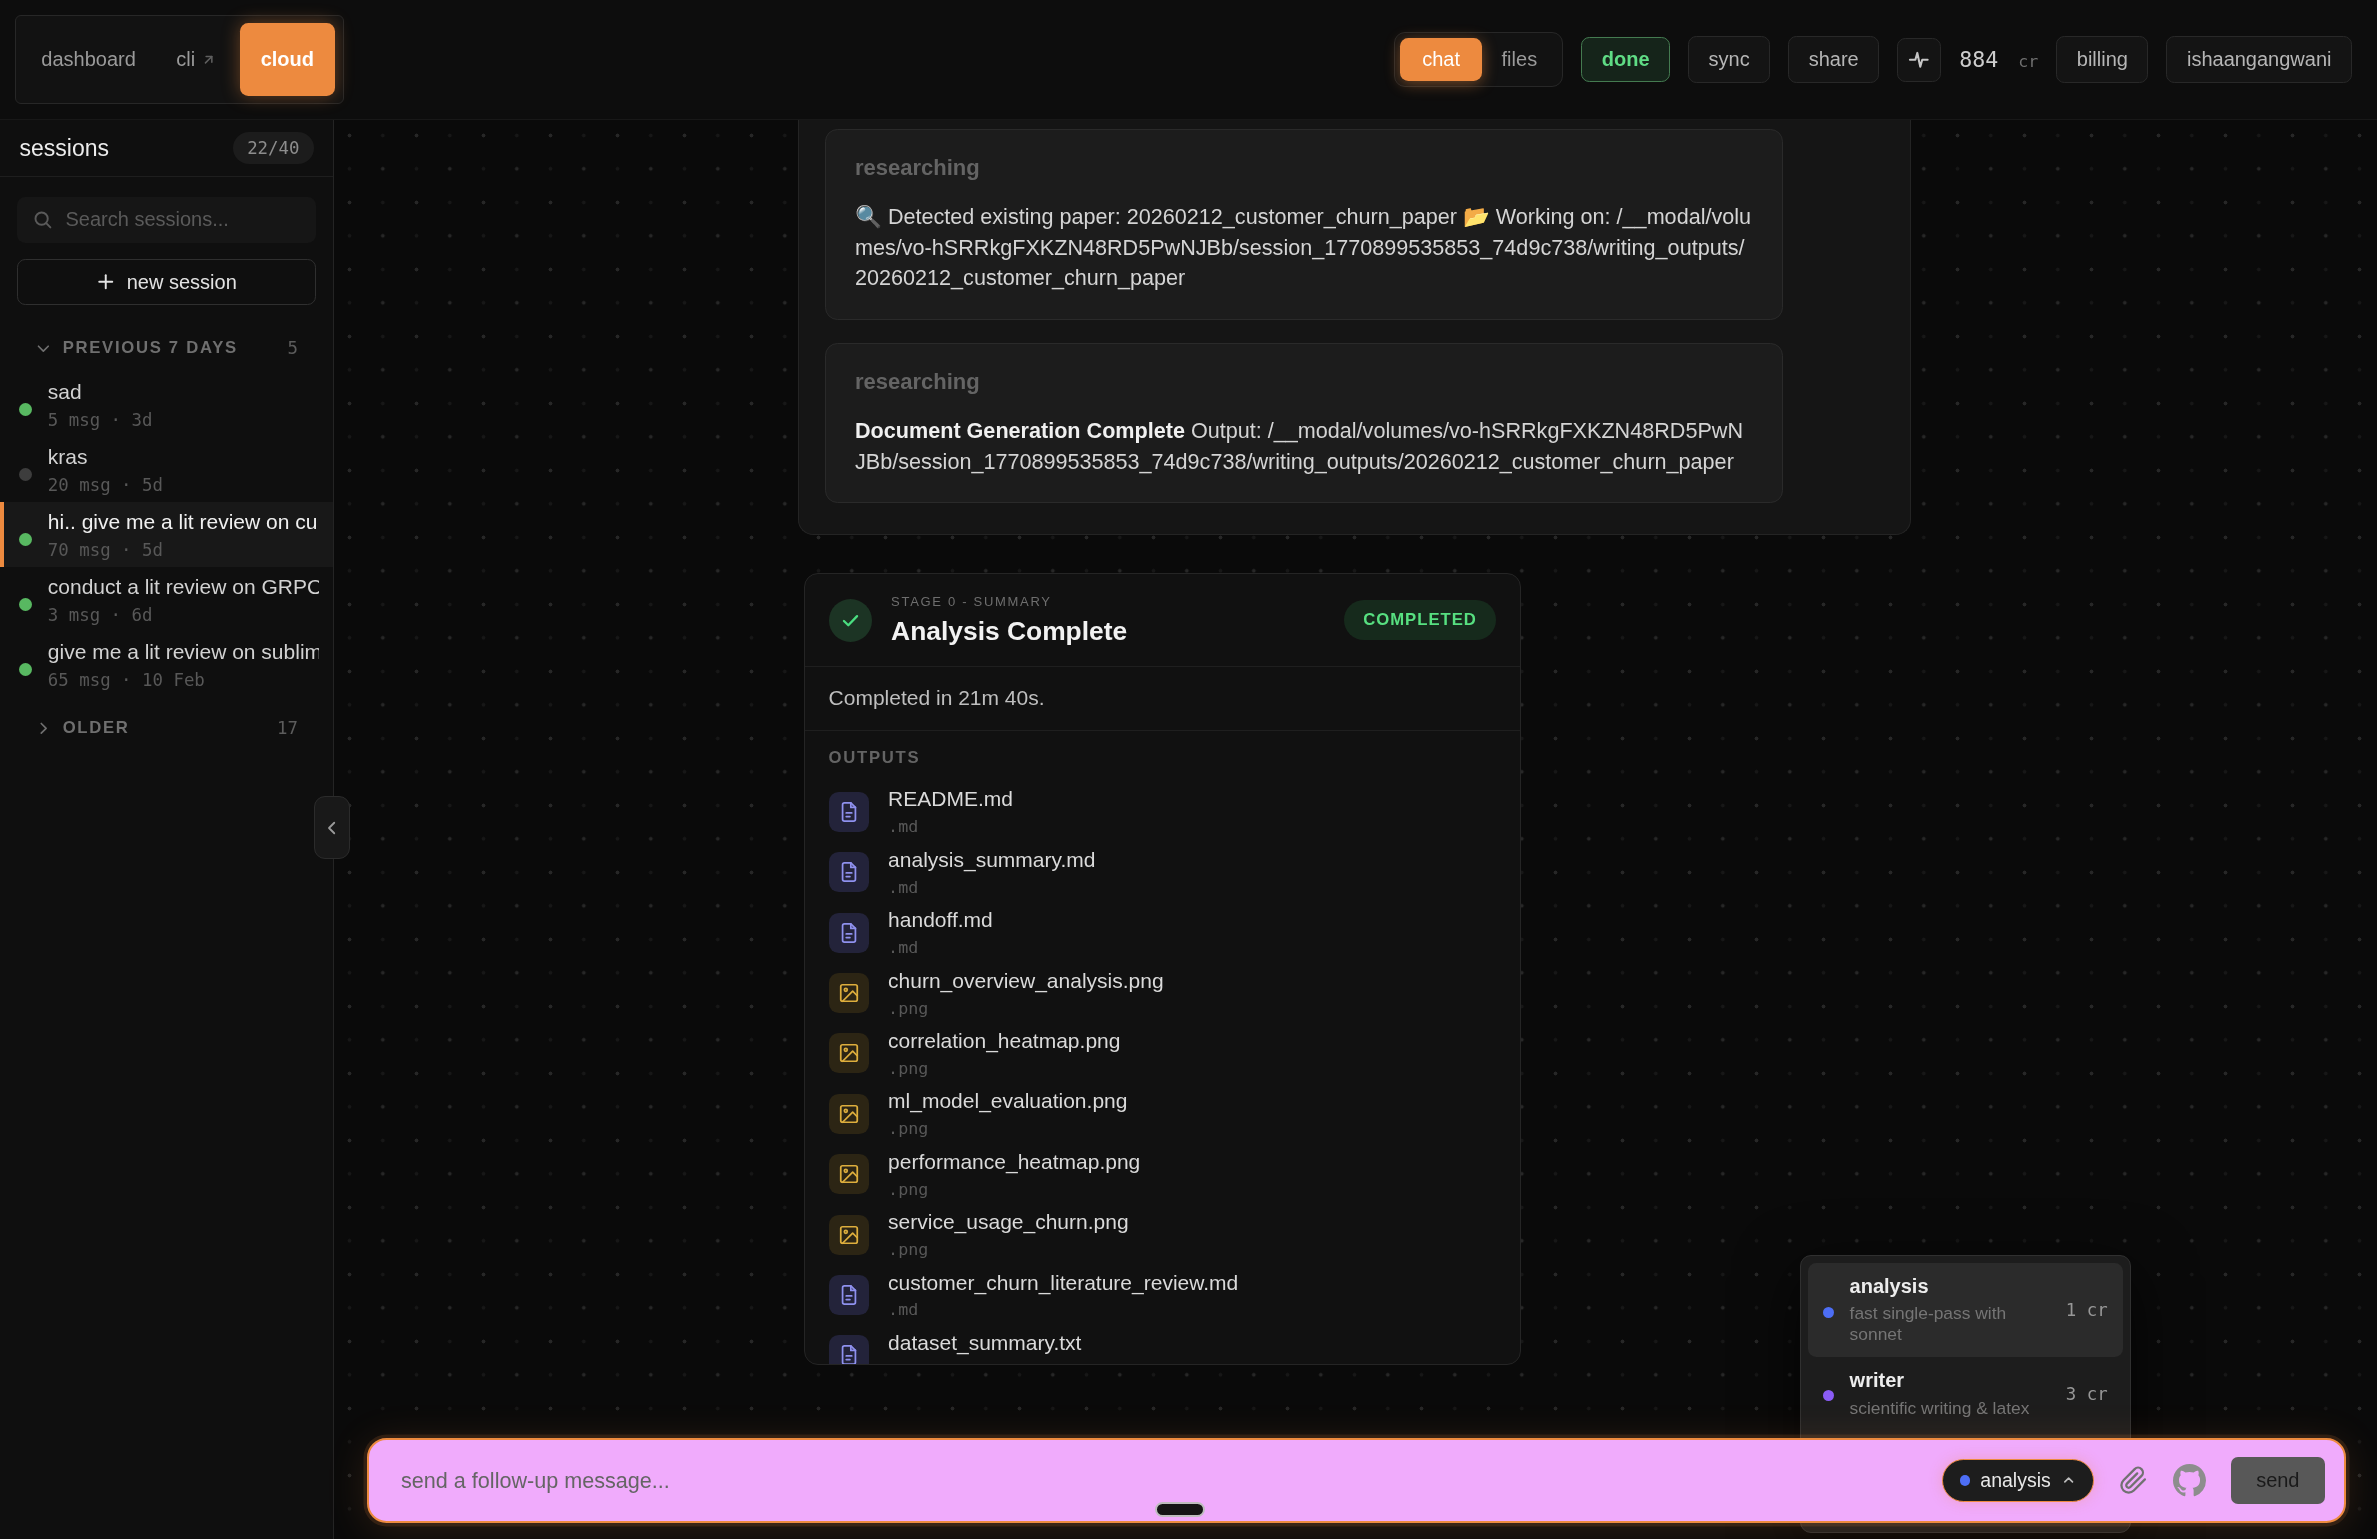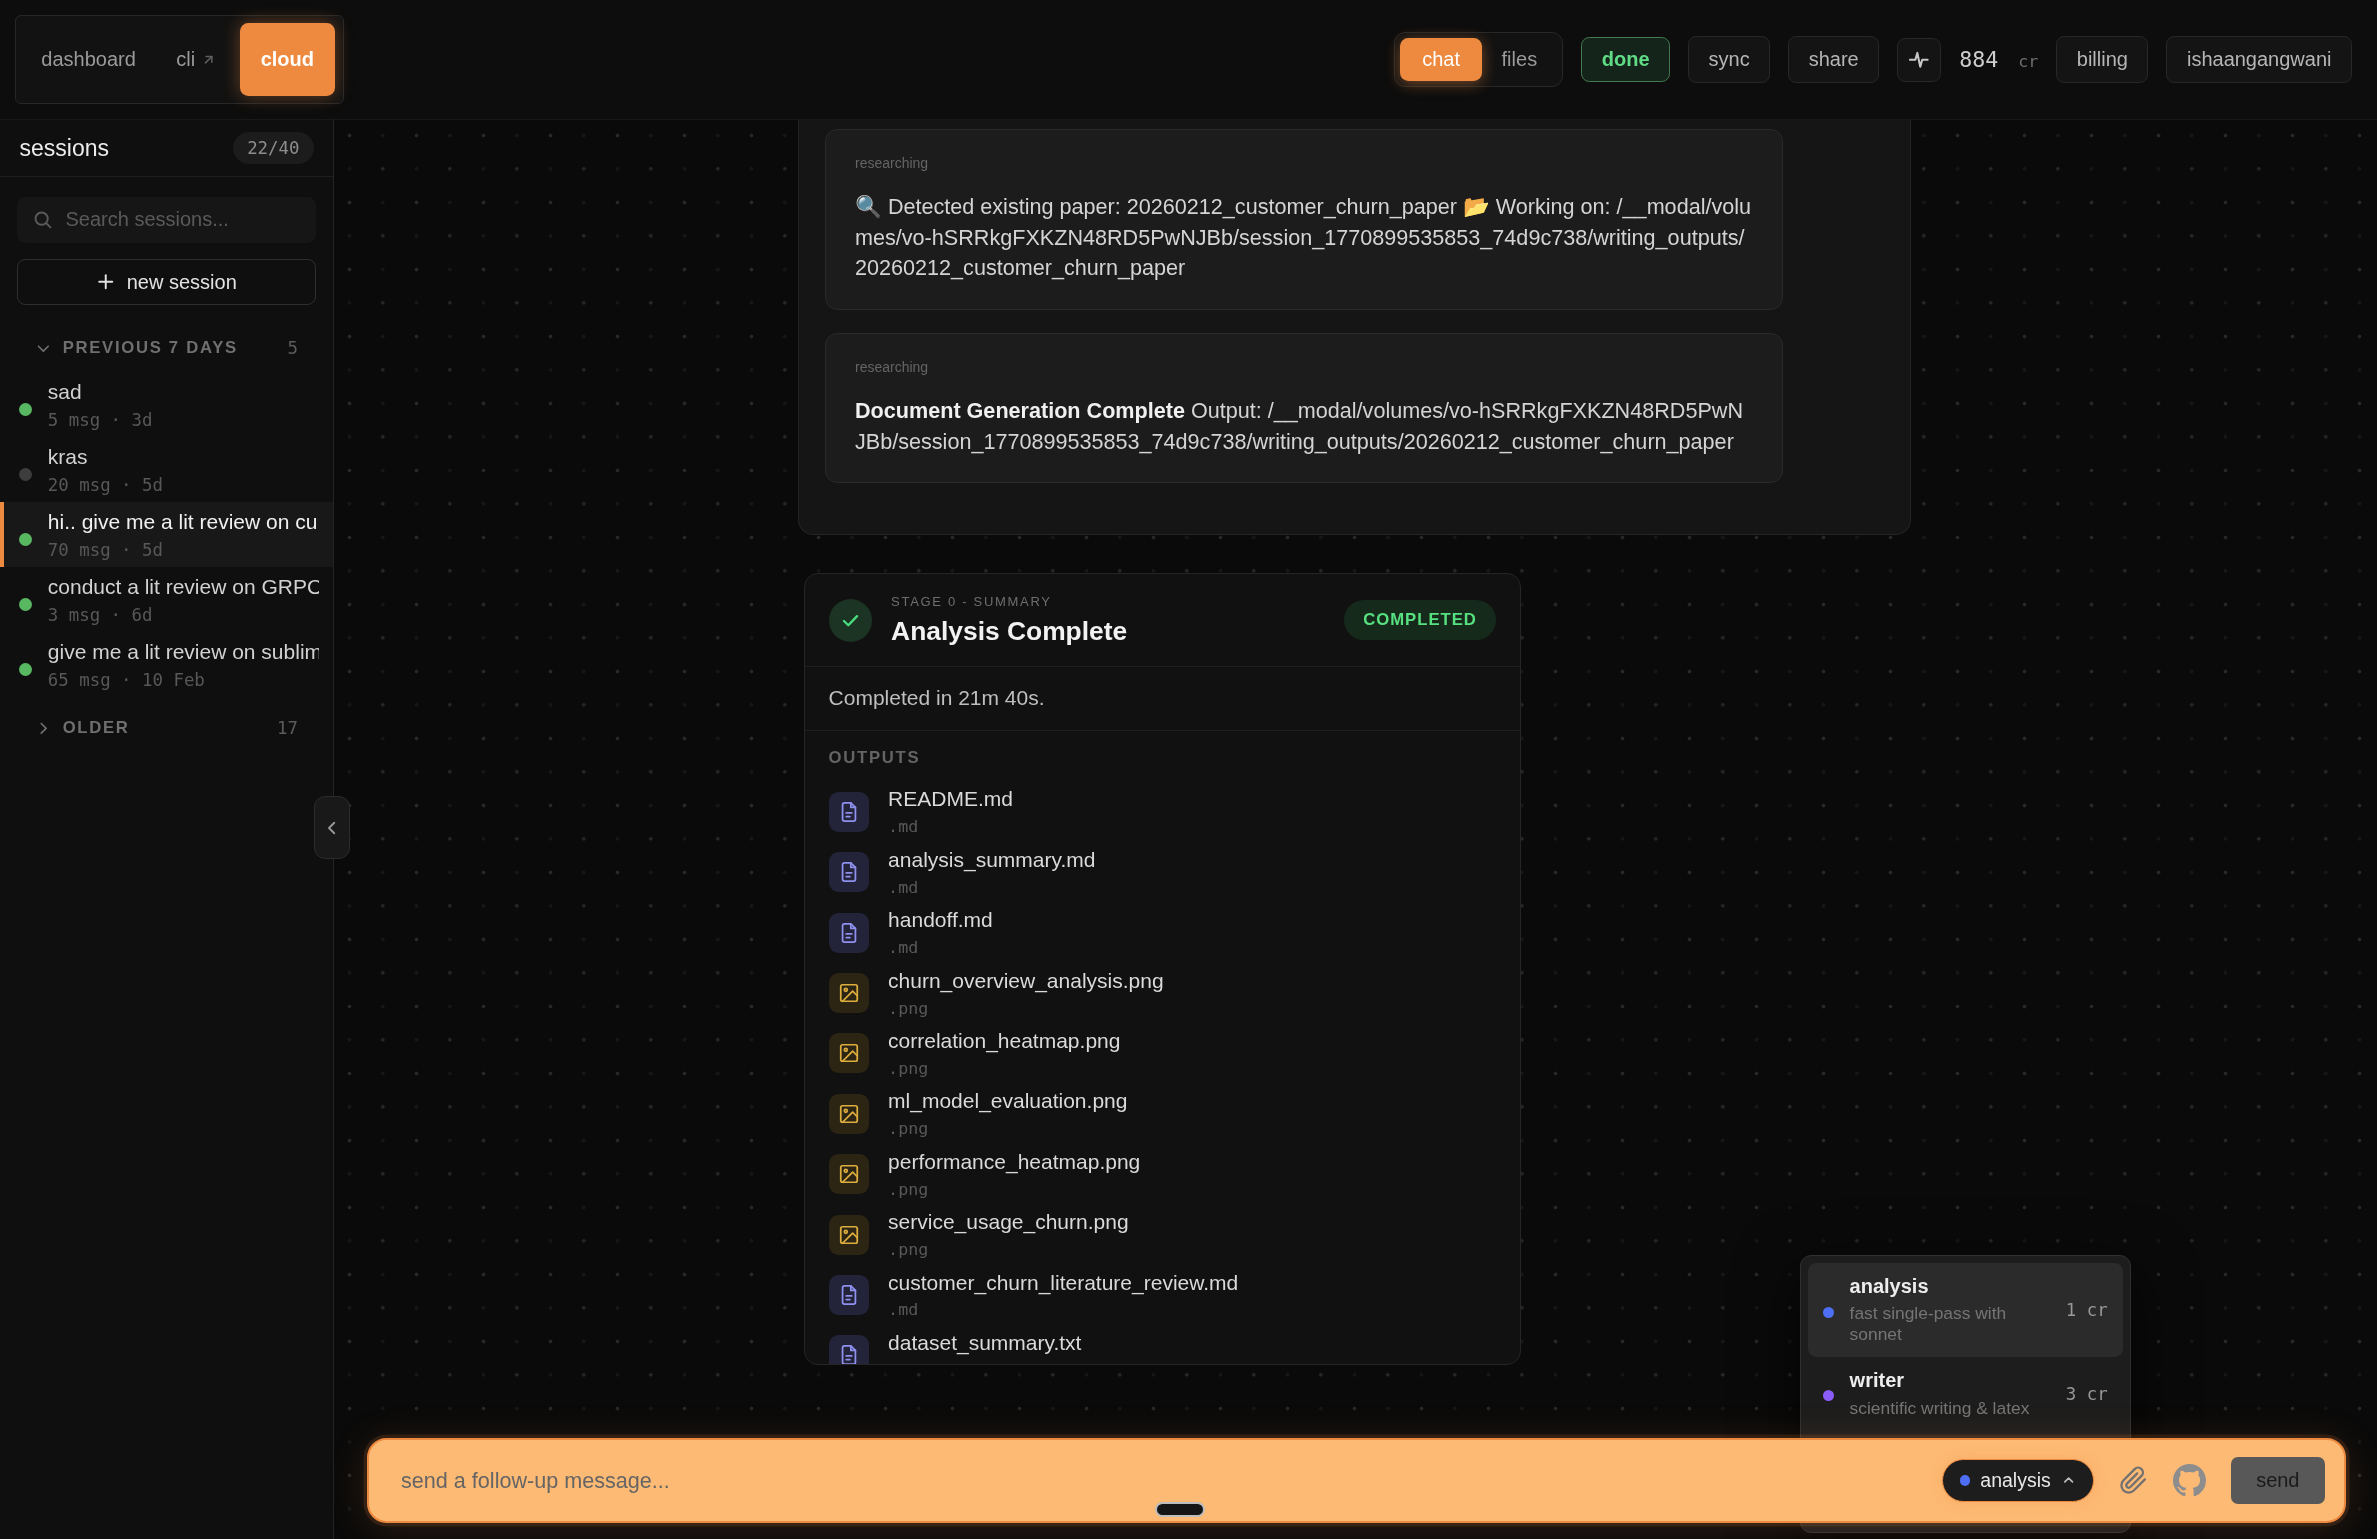--- a/index.html
+++ b/index.html
@@ -107,21 +107,21 @@
   }
   .chat-group {
     position:absolute; left:464px; top:0; width:1113px; height:415px;
     background:#151515; border:0.7px solid #242424; border-top:none;
     border-radius:0 0 15.3px 15.3px; padding:9px 0 0 26px; overflow:hidden;
   }
   .msg-card {
     width:958px; background:#1c1c1c; border:0.7px solid #2a2a2a; border-radius:12.5px;
     padding:25px 29px; margin-bottom:23px;
   }
-  .msg-label { font-size:14px; color:#646464; margin-bottom:21px; }
+  .msg-label { font-size:22px; color:#646464; margin-bottom:21px;font-weight:bold; }
   .msg-text { font-size:21.6px; color:#d4d4d4; line-height:1.42; word-break:break-all; }
   .msg-text .bold { color:#f0f0f0; font-weight:700; }
 
   .stage-card {
     position:absolute; left:470px; top:453px; width:717px; height:792px;
     background:#111111; border:0.7px solid #252525; border-radius:14px; overflow:hidden;
   }
   .stage-hdr { display:flex; align-items:center; gap:19.5px; padding:19.5px 23.6px; }
   .check-circle {
     width:43px; height:43px; border-radius:50%; background:#1c3424; flex:none;
@@ -156,21 +156,21 @@
   .menu-dot.blue { background:#4d6ef5; }
   .menu-dot.purple { background:#8b5cf6; }
   .menu-dot.orange { background:#ed8a3f; }
   .menu-name { font-size:20px; color:#ededed; font-weight:600; }
   .menu-desc { font-size:17.4px; color:#757575; margin-top:5.6px; }
   .menu-price { margin-left:auto; font-size:17.4px; color:#989898; white-space:nowrap; padding-left:14px; }
 
   
   .composer {
     position:absolute; left:367px; top:1438px; width:1979px; height:85px;
-    background:#fdba74; border:2.1px solid #ed8a3f; border-radius:19.5px;
+    background:#f0abfc; border:2.1px solid #ed8a3f; border-radius:19.5px;
     display:flex; align-items:center; padding:0 19.5px 0 32px;
     box-shadow:0 0 0 3.5px rgba(237,138,63,.14), 0 5.6px 42px rgba(237,138,63,.16); z-index:7;
   }
   .composer-ph { font-size:21.6px; color:#656565; }
   .composer-controls { margin-left:auto; display:flex; align-items:center; gap:25px; }
   .agent-pill {
     display:flex; align-items:center; gap:10.4px; border:1.4px solid #ed8a3f; border-radius:694px;
     padding:9px 16.7px; background:#1d1d1d; box-shadow:0 0 14px rgba(237,138,63,.28); cursor:pointer;
   }
   .agent-dot { width:10.4px; height:10.4px; border-radius:50%; background:#4d6ef5; }

